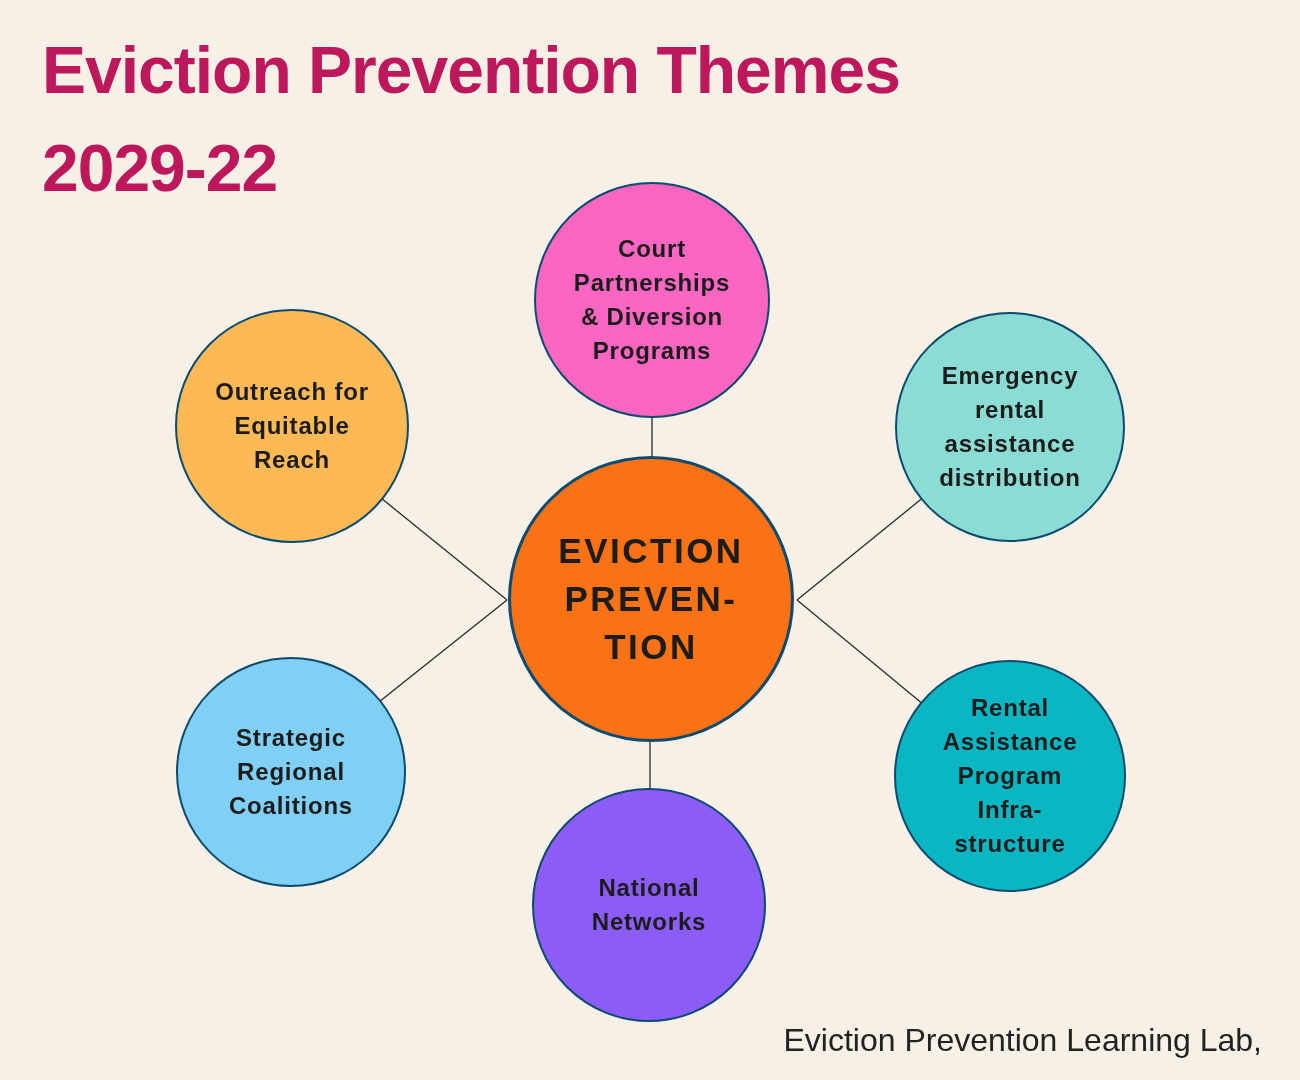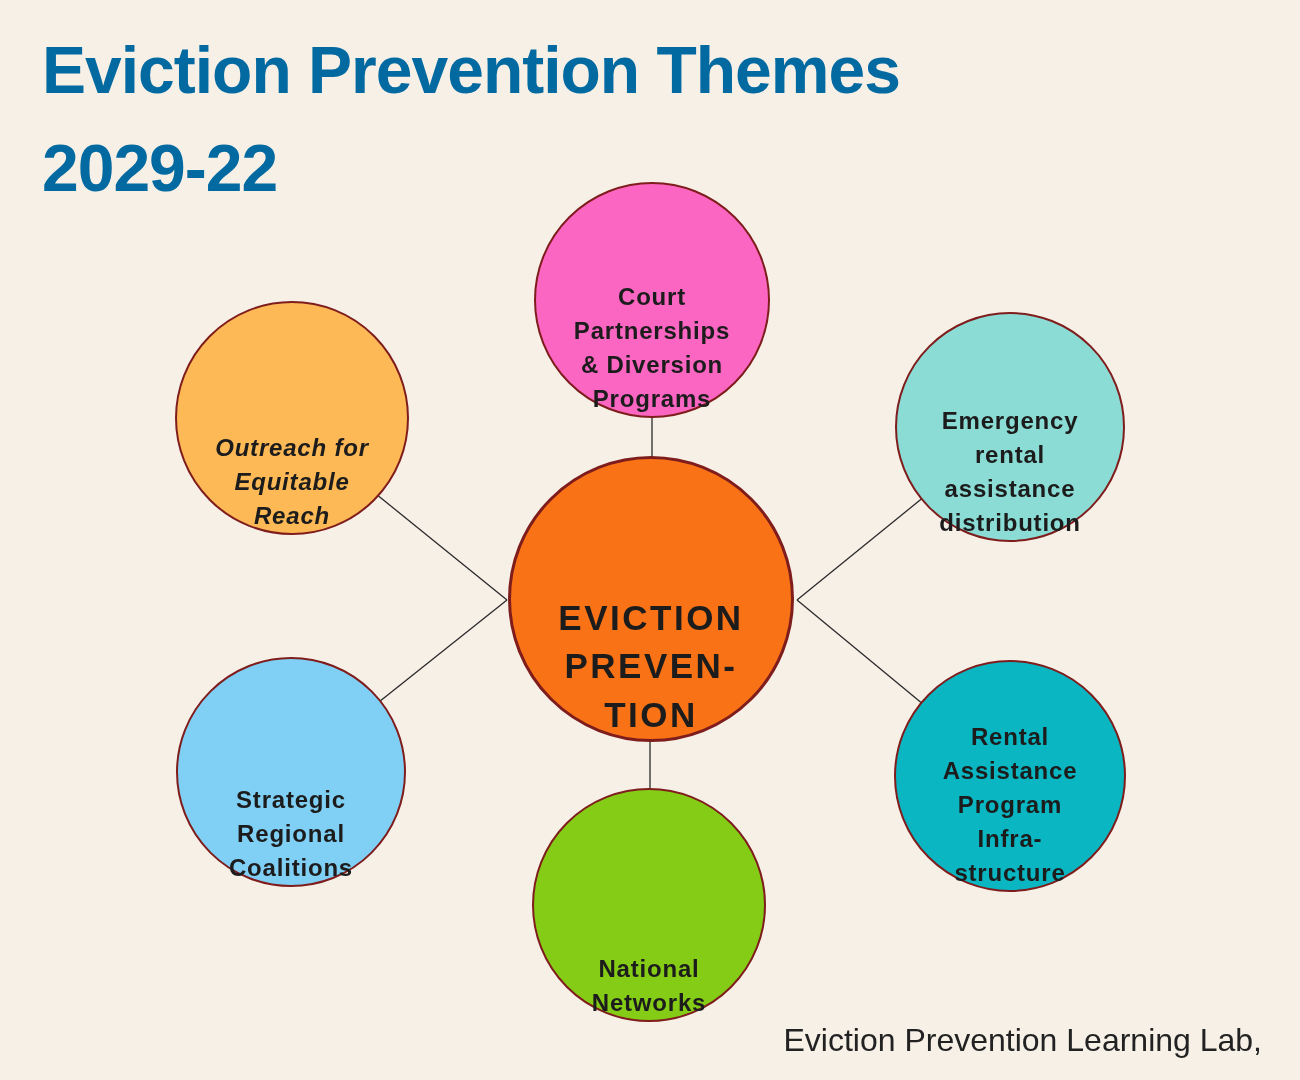--- a/index.html
+++ b/index.html
@@ -17,35 +17,35 @@
     color: #141414;
   }
   .page-title {
     position: absolute;
     left: 42px;
     top: 22px;
     font-size: 66px;
     font-weight: bold;
     letter-spacing: -1px;
     line-height: 1.48;
-    color: #0369a1;
+    color: #be185d;
   }
   .connectors {
     position: absolute;
     left: 0;
     top: 0;
     z-index: 0;
   }
   .node {
     position: absolute;
     z-index: 1;
     border-radius: 50%;
-    border: 2px solid #7f1d1d;
+    border: 2px solid #0c4a6e;
     display: flex;
-    align-items: flex-end;
+    align-items: center;
     justify-content: center;
     text-align: center;
     box-sizing: border-box;
   }
   .node-label {
     white-space: pre-line;
     font-weight: bold;
     font-size: 24px;
     line-height: 1.42;
     letter-spacing: 0.8px;
@@ -63,21 +63,21 @@
     font-size: 35px;
     letter-spacing: 2.5px;
     line-height: 1.38;
     text-transform: uppercase;
   }
   .node-top        { left: 534px; top: 182px; width: 236px; height: 236px; }
   .node-top-right  { left: 895px; top: 312px; width: 230px; height: 230px; }
   .node-bottom-right{ left: 894px; top: 660px; width: 232px; height: 232px; }
   .node-bottom     { left: 532px; top: 788px; width: 234px; height: 234px; }
   .node-bottom-left{ left: 176px; top: 657px; width: 230px; height: 230px; }
-  .node-top-left   { left: 175px; top: 301px; width: 234px; height: 234px; font-style: italic; }
+  .node-top-left   { left: 175px; top: 309px; width: 234px; height: 234px; }
   .footer {
     position: absolute;
     right: 38px;
     bottom: 14px;
     text-align: right;
     font-size: 32px;
     line-height: 1.55;
     font-weight: normal;
     color: #222222;
     z-index: 2;
@@ -123,21 +123,21 @@
   </div>
 
   <div class="node node-bottom-right" style="background: rgb(9, 182, 194);">
     <span class="node-label">Rental
 Assistance
 Program
 Infra-
 structure</span>
   </div>
 
-  <div class="node node-bottom" style="background: #84cc16;">
+  <div class="node node-bottom" style="background: #8b5cf6;">
     <span class="node-label">National
 Networks</span>
   </div>
 
   <div class="node node-bottom-left" style="background: rgb(128, 208, 245);">
     <span class="node-label">Strategic
 Regional
 Coalitions</span>
   </div>
 

